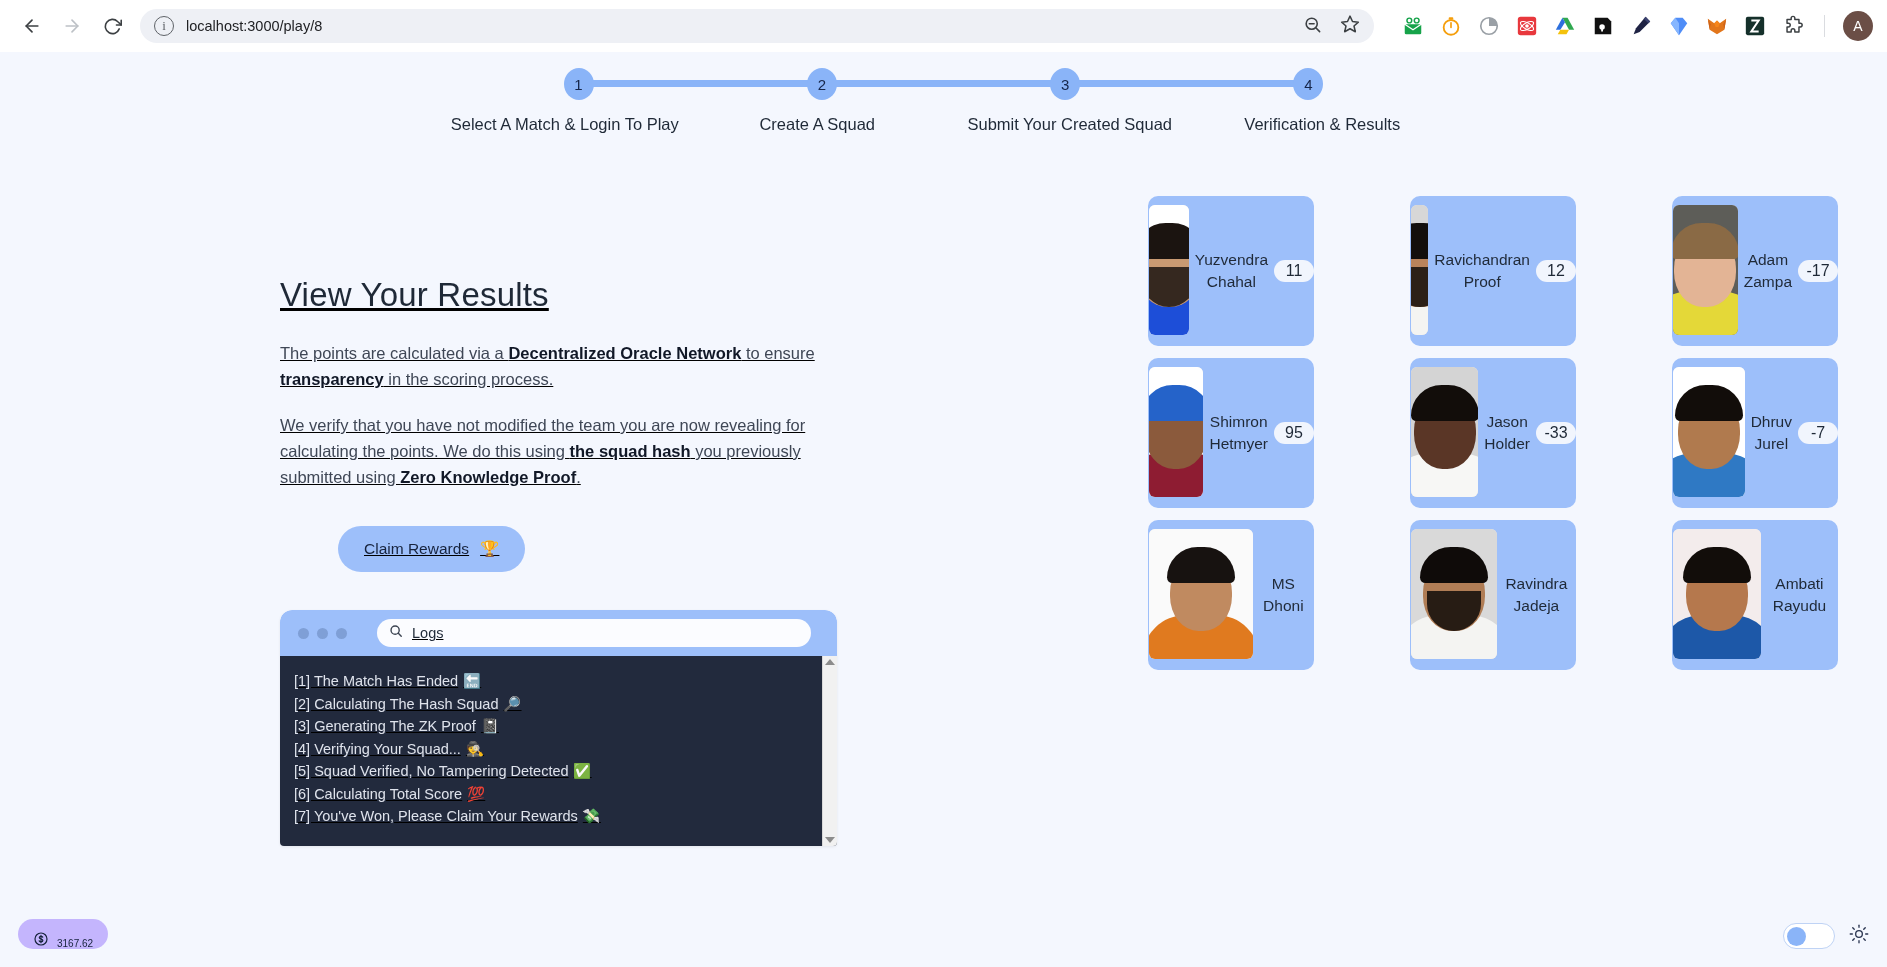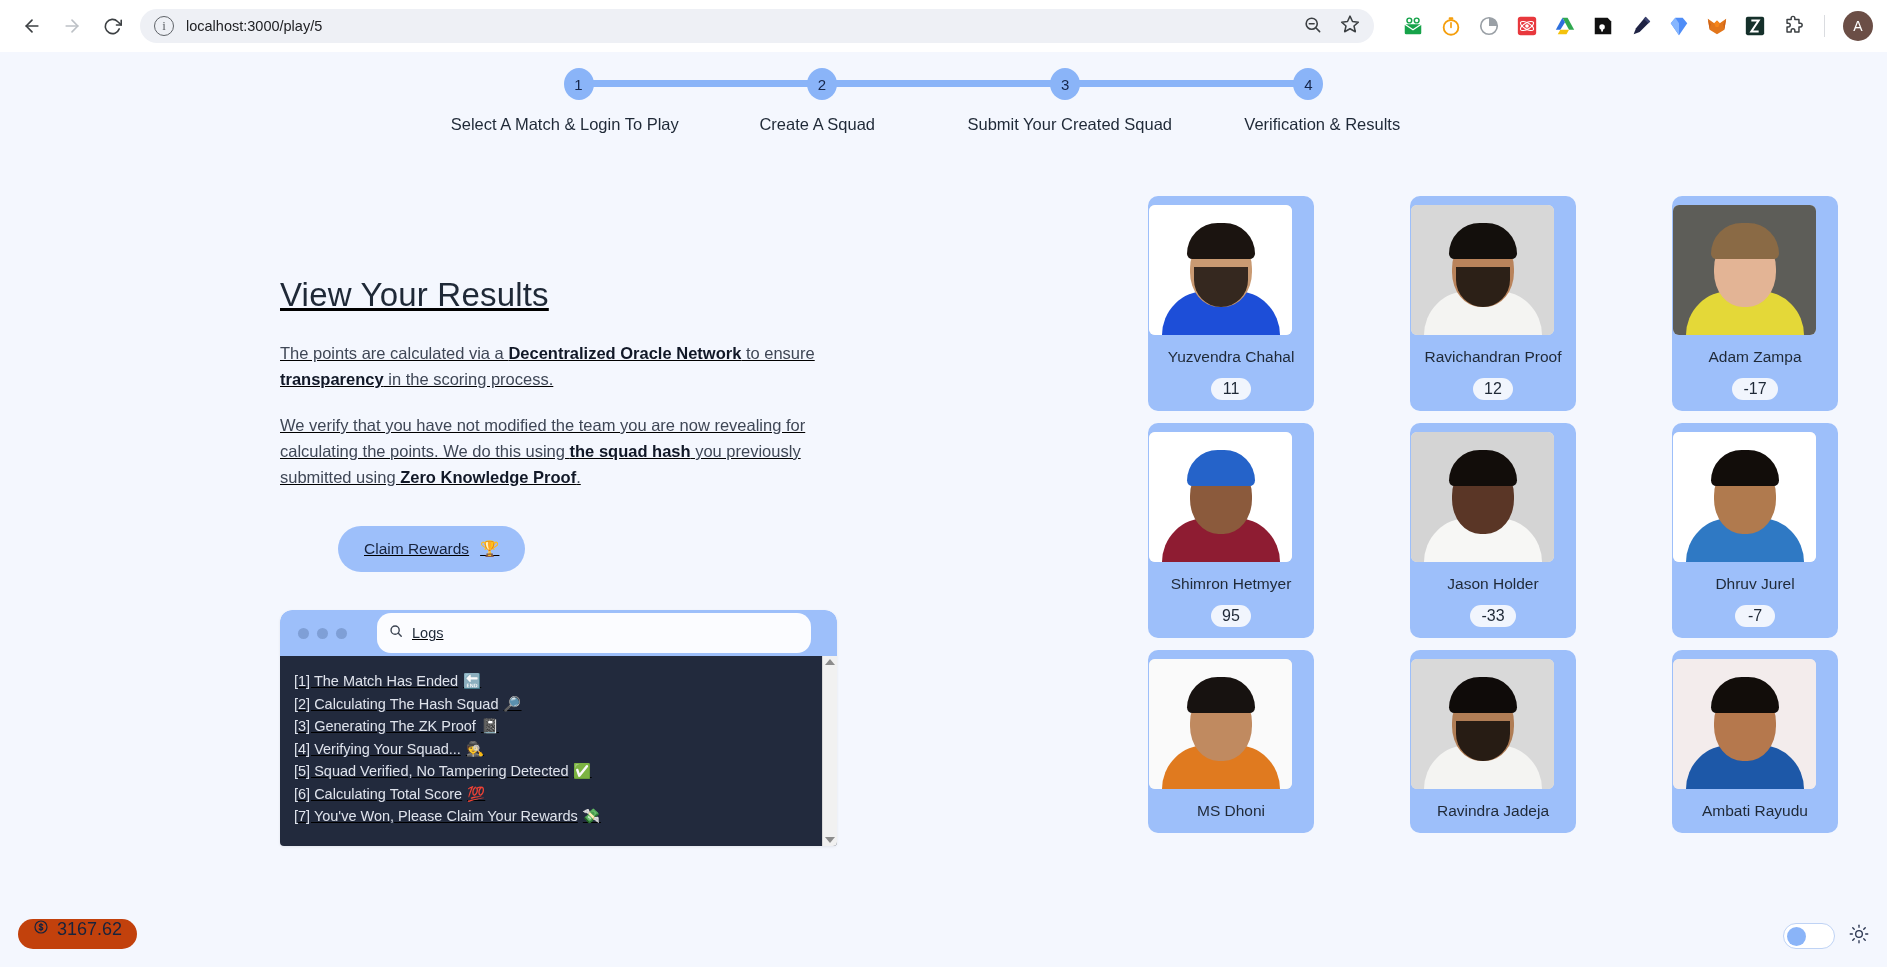--- a/index.html
+++ b/index.html
@@ -222,21 +222,21 @@
     border-radius: 12px 12px 0 0;
   }
   .term-dots { display: flex; gap: 8px; }
   .term-dot {
     width: 11px; height: 11px;
     border-radius: 50%;
     background: #7f9fd6;
   }
   .term-search {
     flex: 1;
-    height: 40px;
+    height: 28px;
     background: #fbfcff;
     border-radius: 14px;
     display: flex;
     align-items: center;
     padding: 4px 12px;
     gap: 9px;
     margin-left: 14px;
     margin-right: 8px;
   }
   .term-search-text {
@@ -290,21 +290,21 @@
     grid-template-columns: repeat(3, 166px);
     column-gap: 96px;
     row-gap: 12px;
     margin-left: 8px;
   }
   .pcard {
     width: 166px;
     background: #9dbffa;
     border-radius: 10px;
     display: flex;
-    flex-direction: column;
+    flex-direction: row;
     align-items: center;
     padding-bottom: 11px;
     position: relative;
   }
   .pcard-photo {
     width: 143px;
     height: 130px;
     margin-top: 9px;
     border-radius: 6px;
     overflow: hidden;
@@ -369,28 +369,28 @@
     position: absolute;
     left: 50%; transform: translateX(-50%);
     width: 28px; height: 22px;
     bottom: 40px;
   }
 
   
   .balance-pill {
     position: absolute;
     left: 18px; bottom: 18px;
-    background: #c2410c;
+    background: #c4b5fd;
     border-radius: 18px;
     height: 30px;
     padding: 0 15px;
     display: flex;
-    align-items: flex-start;
+    align-items: flex-end;
     gap: 8px;
-    font-size: 18px;
+    font-size: 10px;
     color: #17233d;
     cursor: pointer;
   }
   .theme-area {
     position: absolute;
     right: 18px; bottom: 18px;
     display: flex;
     align-items: center;
     gap: 14px;
   }
@@ -428,21 +428,21 @@
   </div>
   <div class="nav-btn">
     <svg width="19" height="19" viewBox="0 0 24 24" fill="none" stroke="currentColor" stroke-width="2" stroke-linecap="round" stroke-linejoin="round">
         <polyline points="23 4 23 10 17 10"></polyline>
         <path d="M20.49 15a9 9 0 1 1-2.12-9.36L23 10"></path>
       </svg>
   </div>
 
   <div class="omnibox">
     <div class="omni-info">i</div>
-    <div class="omni-url">localhost:3000/play/5</div>
+    <div class="omni-url">localhost:3000/play/8</div>
     <div class="omni-right">
       <span>
         <svg width="19" height="19" viewBox="0 0 24 24" fill="none" stroke="currentColor" stroke-width="2" stroke-linecap="round">
             <circle cx="11" cy="11" r="7"></circle>
             <line x1="16.5" y1="16.5" x2="21" y2="21"></line>
             <line x1="8" y1="11" x2="14" y2="11"></line>
           </svg>
       </span>
       <span>
         <svg width="20" height="20" viewBox="0 0 24 24" fill="none" stroke="currentColor" stroke-width="1.8" stroke-linejoin="round">

